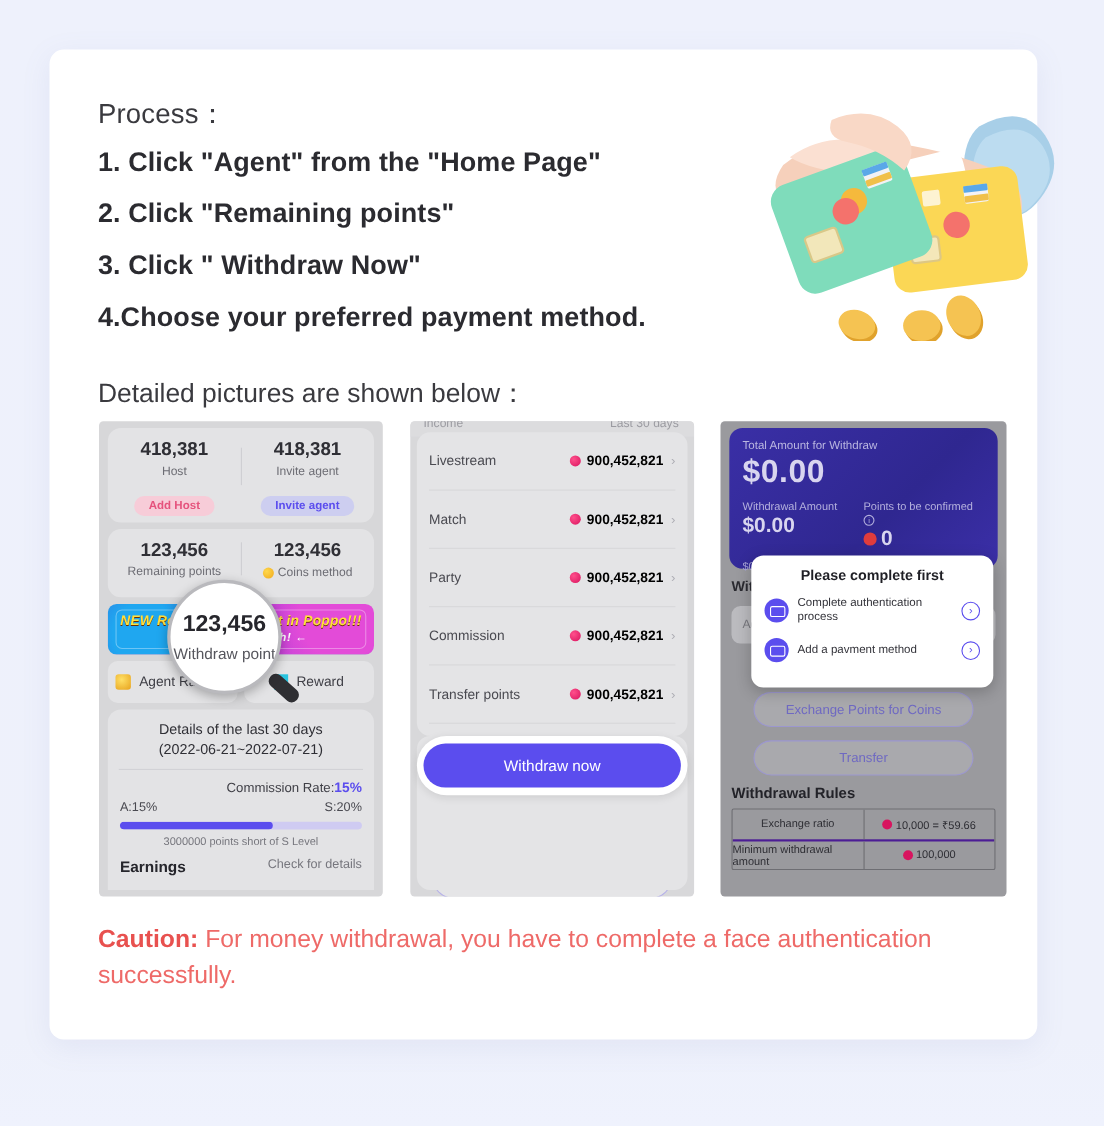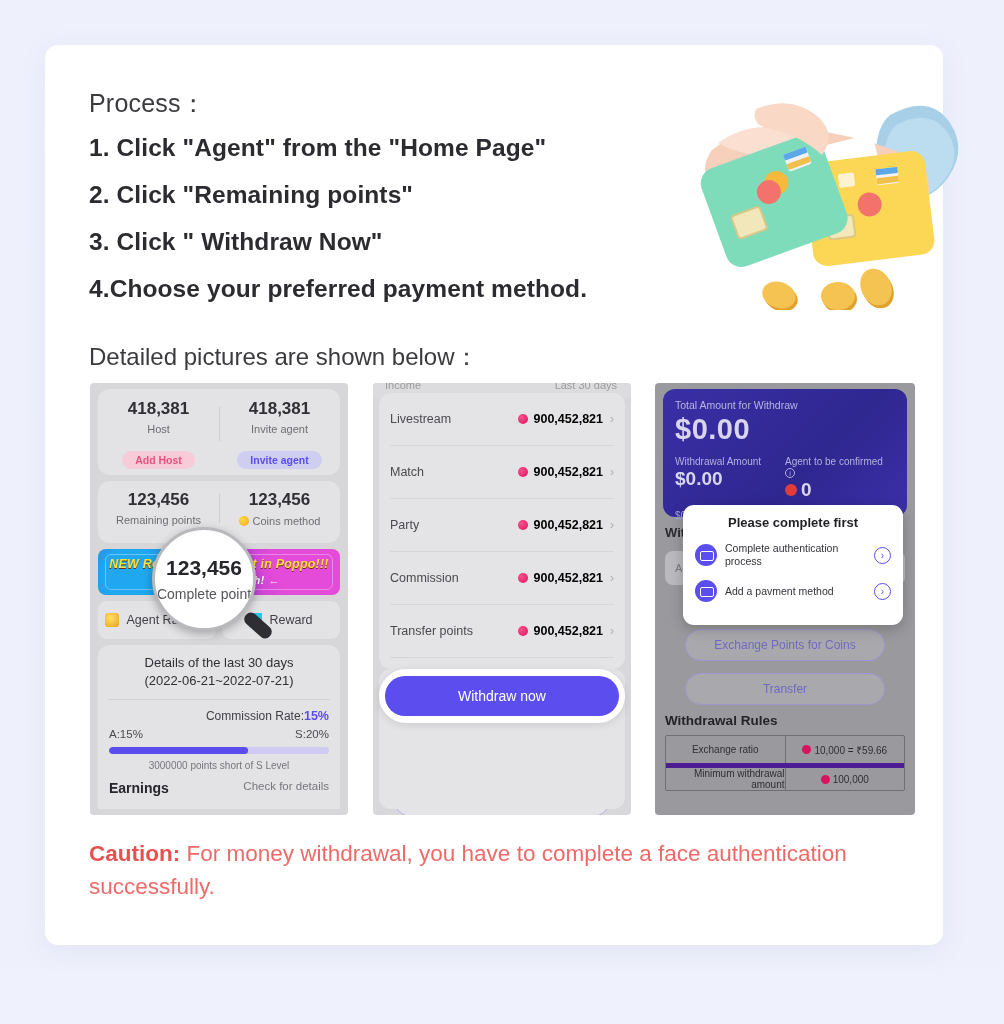--- a/index.html
+++ b/index.html
@@ -216,21 +216,21 @@
 
   .s3-obtn{
     position:absolute;left:30px;right:30px;height:32px;border:1px solid #9c97cf;border-radius:16px;
     display:flex;align-items:center;justify-content:center;font-size:12px;color:#6f69c2;background:#a9a9ad;
   }
   .s3-o1{top:246px;} .s3-o2{top:290px;}
 
   .s3-rules{position:absolute;left:10px;top:330px;font-size:13.5px;font-weight:700;color:#232329;}
   .s3-table{position:absolute;left:10px;right:10px;top:352px;border:1px solid #6e6e73;border-radius:2px;overflow:hidden;}
   .s3-tr{display:flex;height:27px;}
-  .s3-tr + .s3-tr{border-top:5px solid #4c1d95;text-align:right;}
+  .s3-tr + .s3-tr{border-top:2px solid #4c1d95;}
   .s3-td{flex:1;display:flex;align-items:center;justify-content:center;font-size:10px;color:#2e2e34;}
   .s3-td + .s3-td{border-left:1px solid #6e6e73;}
   .s3-td .vdot{width:9px;height:9px;border-radius:50%;background:#d8145f;margin-right:3px;display:inline-block;}
 
   
   .caution{
     position:absolute;left:44px; top:793px; width:840px;
     font-size:22.5px; color:#ee6a68; line-height:1.45;
   }
   .caution b{font-weight:700;color:#e8514f;}
@@ -361,21 +361,21 @@
         <div class="s1-short">3000000 points short of S Level</div>
         <div class="s1-earn">
           <b>Earnings</b>
           <span>Check for details</span>
         </div>
       </div>
 
       <div id="maghandle"></div>
       <div id="mag">
         <div class="mn">123,456</div>
-        <div class="ml">Complete point</div>
+        <div class="ml">Withdraw point</div>
       </div>
     </div>
 
     <div class="shot" id="shot2">
       <div class="s2-cut">
         <div class="s2-cuttxt">Income</div>
         <div class="s2-cuttxt r">Last 30 days</div>
       </div>
 
       <div class="s2-list">
@@ -439,21 +439,21 @@
       <div class="s3-hero">
         <div class="s3-l1">Total Amount for Withdraw</div>
         <div class="s3-big">$0.00</div>
         <div class="s3-sub">
           <div>
             <div class="s3-sl">Withdrawal Amount</div>
             <div class="s3-sv">$0.00</div>
           </div>
           <div>
             <div class="s3-sl">
-              <span>Agent to be confirmed</span>
+              <span>Points to be confirmed</span>
               <span class="info-c">i</span>
             </div>
             <div class="s3-sv pt">
               <span class="rdot"></span>
               <span>0</span>
             </div>
           </div>
         </div>
         <div class="s3-eq">
           <span>$0.00 =</span>

